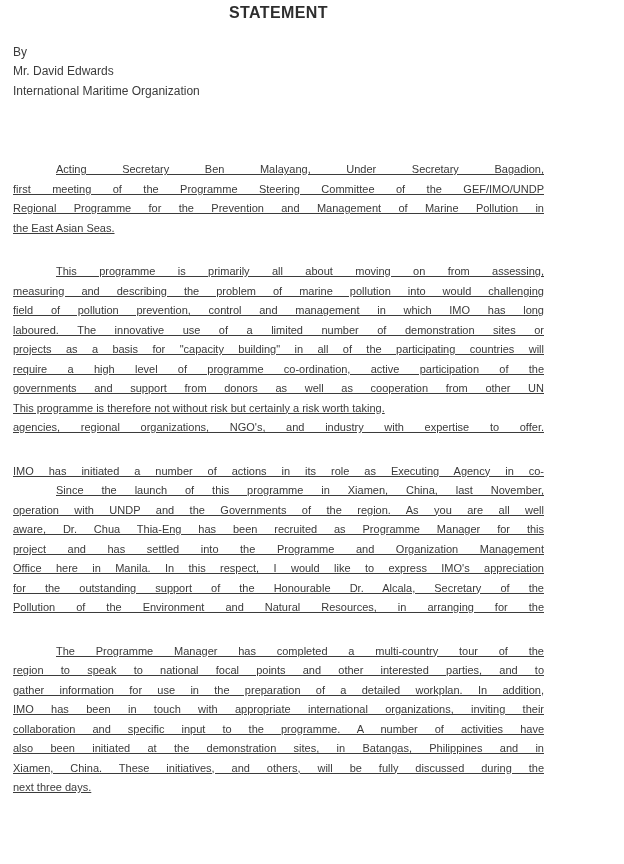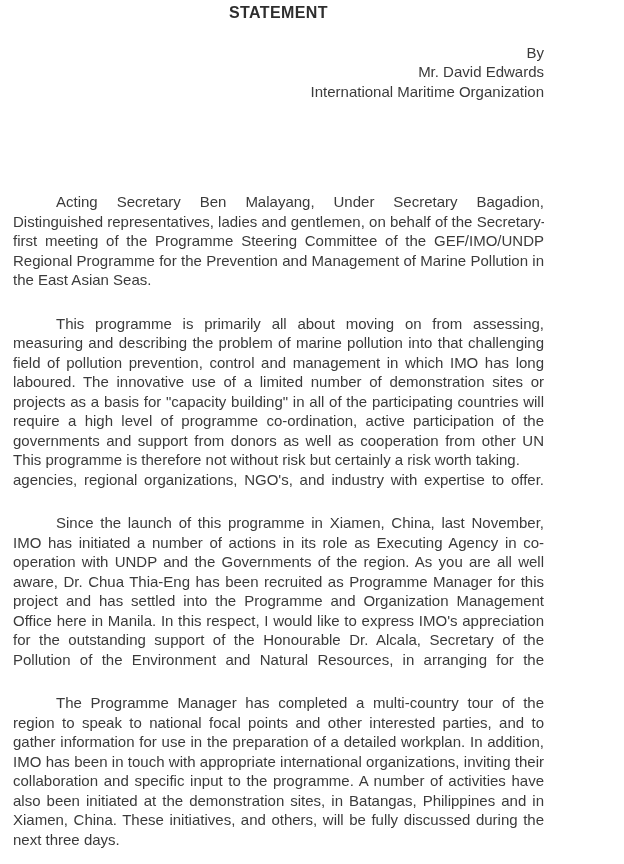--- a/index.html
+++ b/index.html
@@ -25,28 +25,29 @@
     margin: 0;
     font-size: 16px;
     line-height: 19.5px;
     font-weight: bold;
     text-align: center;
     color: #2e2e2e;
     letter-spacing: 0.4px;
   }
   .byline {
     margin-top: 20px;
-    text-align: right;
-    font-size: 15px;
+    text-align: left;
+    font-size: 12px;
     line-height: 19.5px;
   }
   .paragraphs {
-    margin-top: 91px;
-    font-size: 15px;
+    margin-top: 59px;
+    font-size: 11px;
     line-height: 19.5px;
+    text-decoration: underline;
   }
   .paragraph {
     margin: 0 0 24px 0;
   }
   .line {
     text-align: justify;
     text-align-last: justify;
     text-justify: inter-word;
     white-space: nowrap;
     overflow: hidden;
@@ -66,39 +67,38 @@
 
   <div class="byline">
     <div>By</div>
     <div>Mr. David Edwards</div>
     <div>International Maritime Organization</div>
   </div>
 
   <div class="paragraphs">
       <div class="paragraph">
         <div class="line first">Acting Secretary Ben Malayang, Under Secretary Bagadion,</div>
-        <div class="line">Distinguished representatives, ladies and gentlemen, on behalf of the Secretary-</div>
         <div class="line">first meeting of the Programme Steering Committee of the GEF/IMO/UNDP</div>
         <div class="line">Regional Programme for the Prevention and Management of Marine Pollution in</div>
         <div class="line last">the East Asian Seas.</div>
       </div>
       <div class="paragraph">
         <div class="line first">This programme is primarily all about moving on from assessing,</div>
-        <div class="line">measuring and describing the problem of marine pollution into that challenging</div>
+        <div class="line">measuring and describing the problem of marine pollution into would challenging</div>
         <div class="line">field of pollution prevention, control and management in which IMO has long</div>
         <div class="line">laboured.  The innovative use of a limited number of demonstration sites or</div>
         <div class="line">projects as a basis for "capacity building" in all of the participating countries will</div>
         <div class="line">require a high level of programme co-ordination, active participation of the</div>
         <div class="line">governments and support from donors as well as cooperation from other UN</div>
         <div class="line last">This programme is therefore not without risk but certainly a risk worth taking.</div>
         <div class="line">agencies, regional organizations, NGO's, and industry with expertise to offer.</div>
       </div>
       <div class="paragraph">
+        <div class="line">IMO has initiated a number of actions in its role as Executing Agency in co-</div>
         <div class="line first">Since the launch of this programme in Xiamen, China, last November,</div>
-        <div class="line">IMO has initiated a number of actions in its role as Executing Agency in co-</div>
         <div class="line">operation with UNDP and the Governments of the region.  As you are all well</div>
         <div class="line">aware, Dr. Chua Thia-Eng has been recruited as Programme Manager for this</div>
         <div class="line">project and has settled into the Programme and Organization Management</div>
         <div class="line">Office here in Manila.  In this respect, I would like to express IMO's appreciation</div>
         <div class="line">for the outstanding support of the Honourable Dr. Alcala, Secretary of the</div>
         <div class="line">Pollution of the Environment and Natural Resources, in arranging for the</div>
       </div>
       <div class="paragraph">
         <div class="line first">The Programme Manager has completed a multi-country tour of the</div>
         <div class="line">region to speak to national focal points and other interested parties, and to</div>

